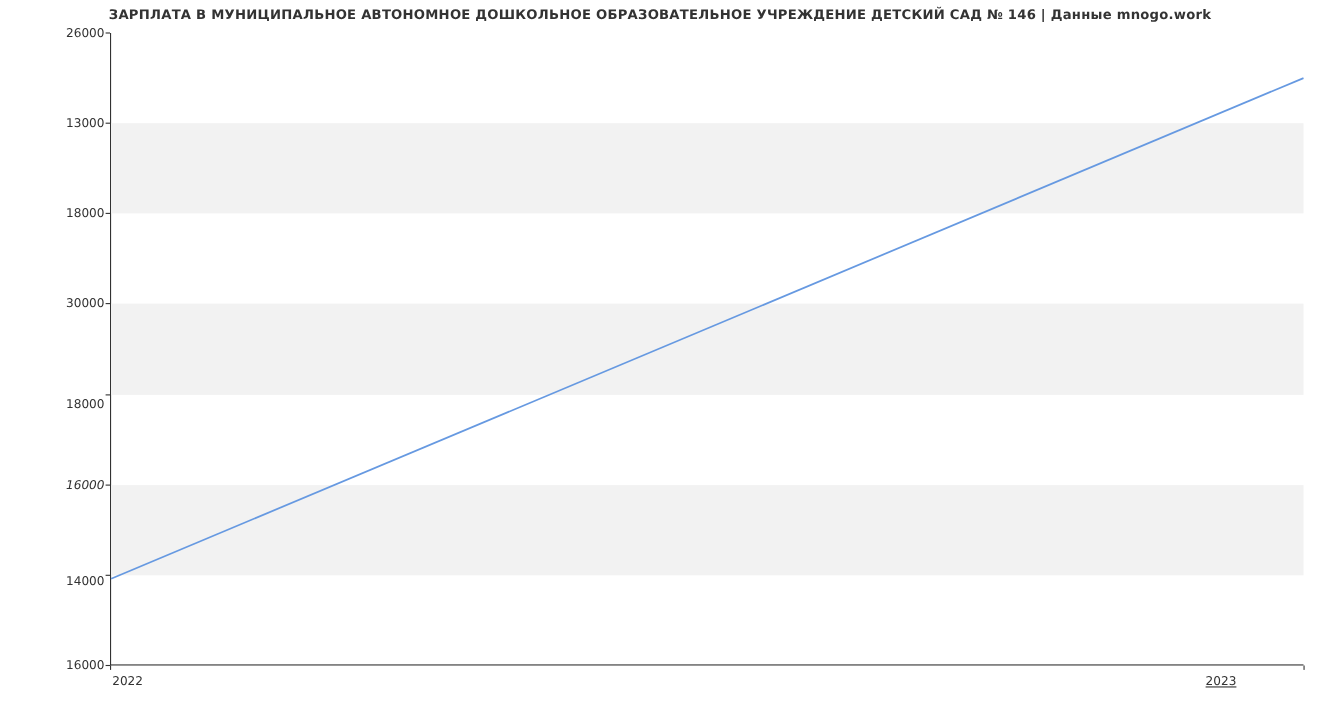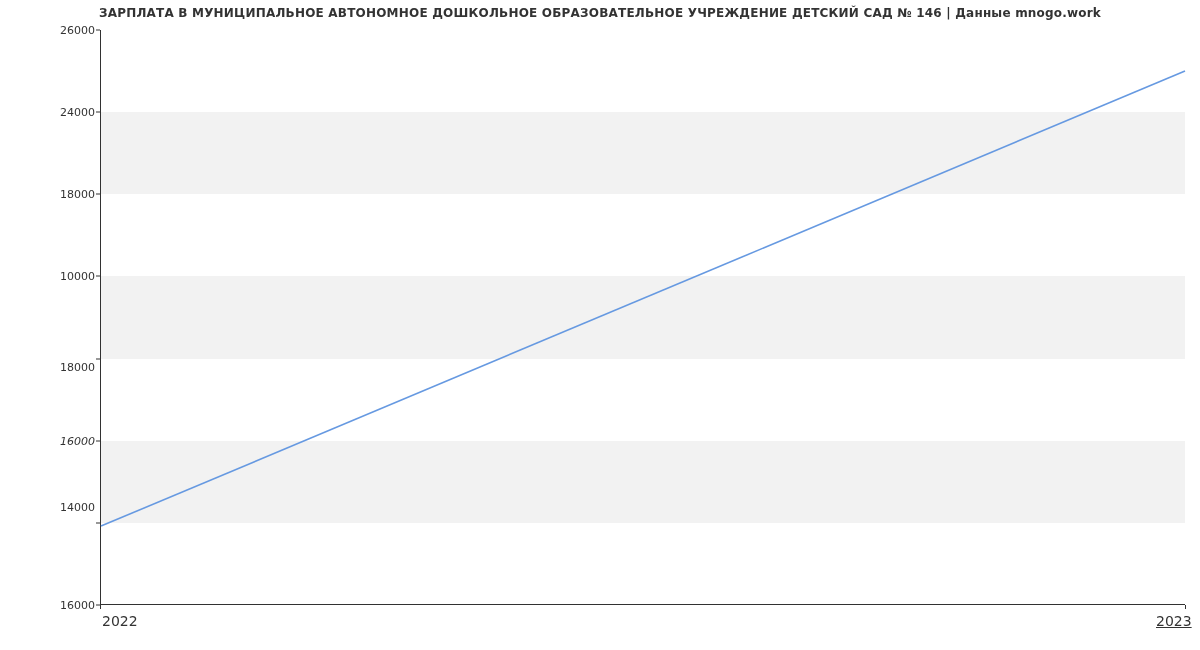--- a/index.html
+++ b/index.html
@@ -68,21 +68,21 @@
     position: absolute;
     left: 96px;
     width: 4px;
     height: 1px;
     background: #323232;
     transform: translateY(-0.5px);
   }
   .x-tick {
     position: absolute;
     top: 613px;
-    font-size: 14px;
+    font-size: 11px;
     color: #333333;
   }
   .x-tick-mark {
     position: absolute;
     top: 605px;
     width: 1px;
     height: 4px;
     background: #323232;
   }
 </style>
@@ -95,31 +95,31 @@
   <div class="plot" id="plot">
       <div class="band" style="top: 82.1429px; height: 82.1429px;"></div>
       <div class="band" style="top: 246.429px; height: 82.1429px;"></div>
       <div class="band" style="top: 410.714px; height: 82.1429px;"></div>
     <svg class="line-svg" id="line-svg" viewBox="0 0 1085 575" preserveAspectRatio="none">
         <path d="M0 496.9642857142857 L1085 41.071428571428555" fill="none" stroke="#6699e1" stroke-width="1.6"></path>
       </svg>
   </div>
 <div class="y-tick" style="top: 605px;">16000</div>
     <div class="y-tick-mark" style="top: 605px;"></div>
-    <div class="y-tick" style="top: 507px;">14000</div>
+    <div class="y-tick" style="top: 528px;">14000</div>
     <div class="y-tick-mark" style="top: 522.857px;"></div>
     <div class="y-tick" style="top: 440.714px; font-style: italic;">16000</div>
     <div class="y-tick-mark" style="top: 440.714px;"></div>
     <div class="y-tick" style="top: 367px;">18000</div>
     <div class="y-tick-mark" style="top: 358.571px;"></div>
-    <div class="y-tick" style="top: 276.429px;">10000</div>
+    <div class="y-tick" style="top: 276.429px;">30000</div>
     <div class="y-tick-mark" style="top: 276.429px;"></div>
     <div class="y-tick" style="top: 194.286px;">18000</div>
     <div class="y-tick-mark" style="top: 194.286px;"></div>
-    <div class="y-tick" style="top: 112.143px;">24000</div>
+    <div class="y-tick" style="top: 112.143px;">13000</div>
     <div class="y-tick-mark" style="top: 112.143px;"></div>
     <div class="y-tick" style="top: 30px;">26000</div>
     <div class="y-tick-mark" style="top: 30px;"></div>
     <div class="x-tick" style="left: 102px;">2022</div>
     <div class="x-tick-mark" style="left: 100px;"></div>
-    <div class="x-tick" style="left: 1156px; text-decoration: underline;">2023</div>
+    <div class="x-tick" style="left: 1096px; text-decoration: underline;">2023</div>
     <div class="x-tick-mark" style="left: 1185px;"></div>
   </div>
 
 </body></html>

